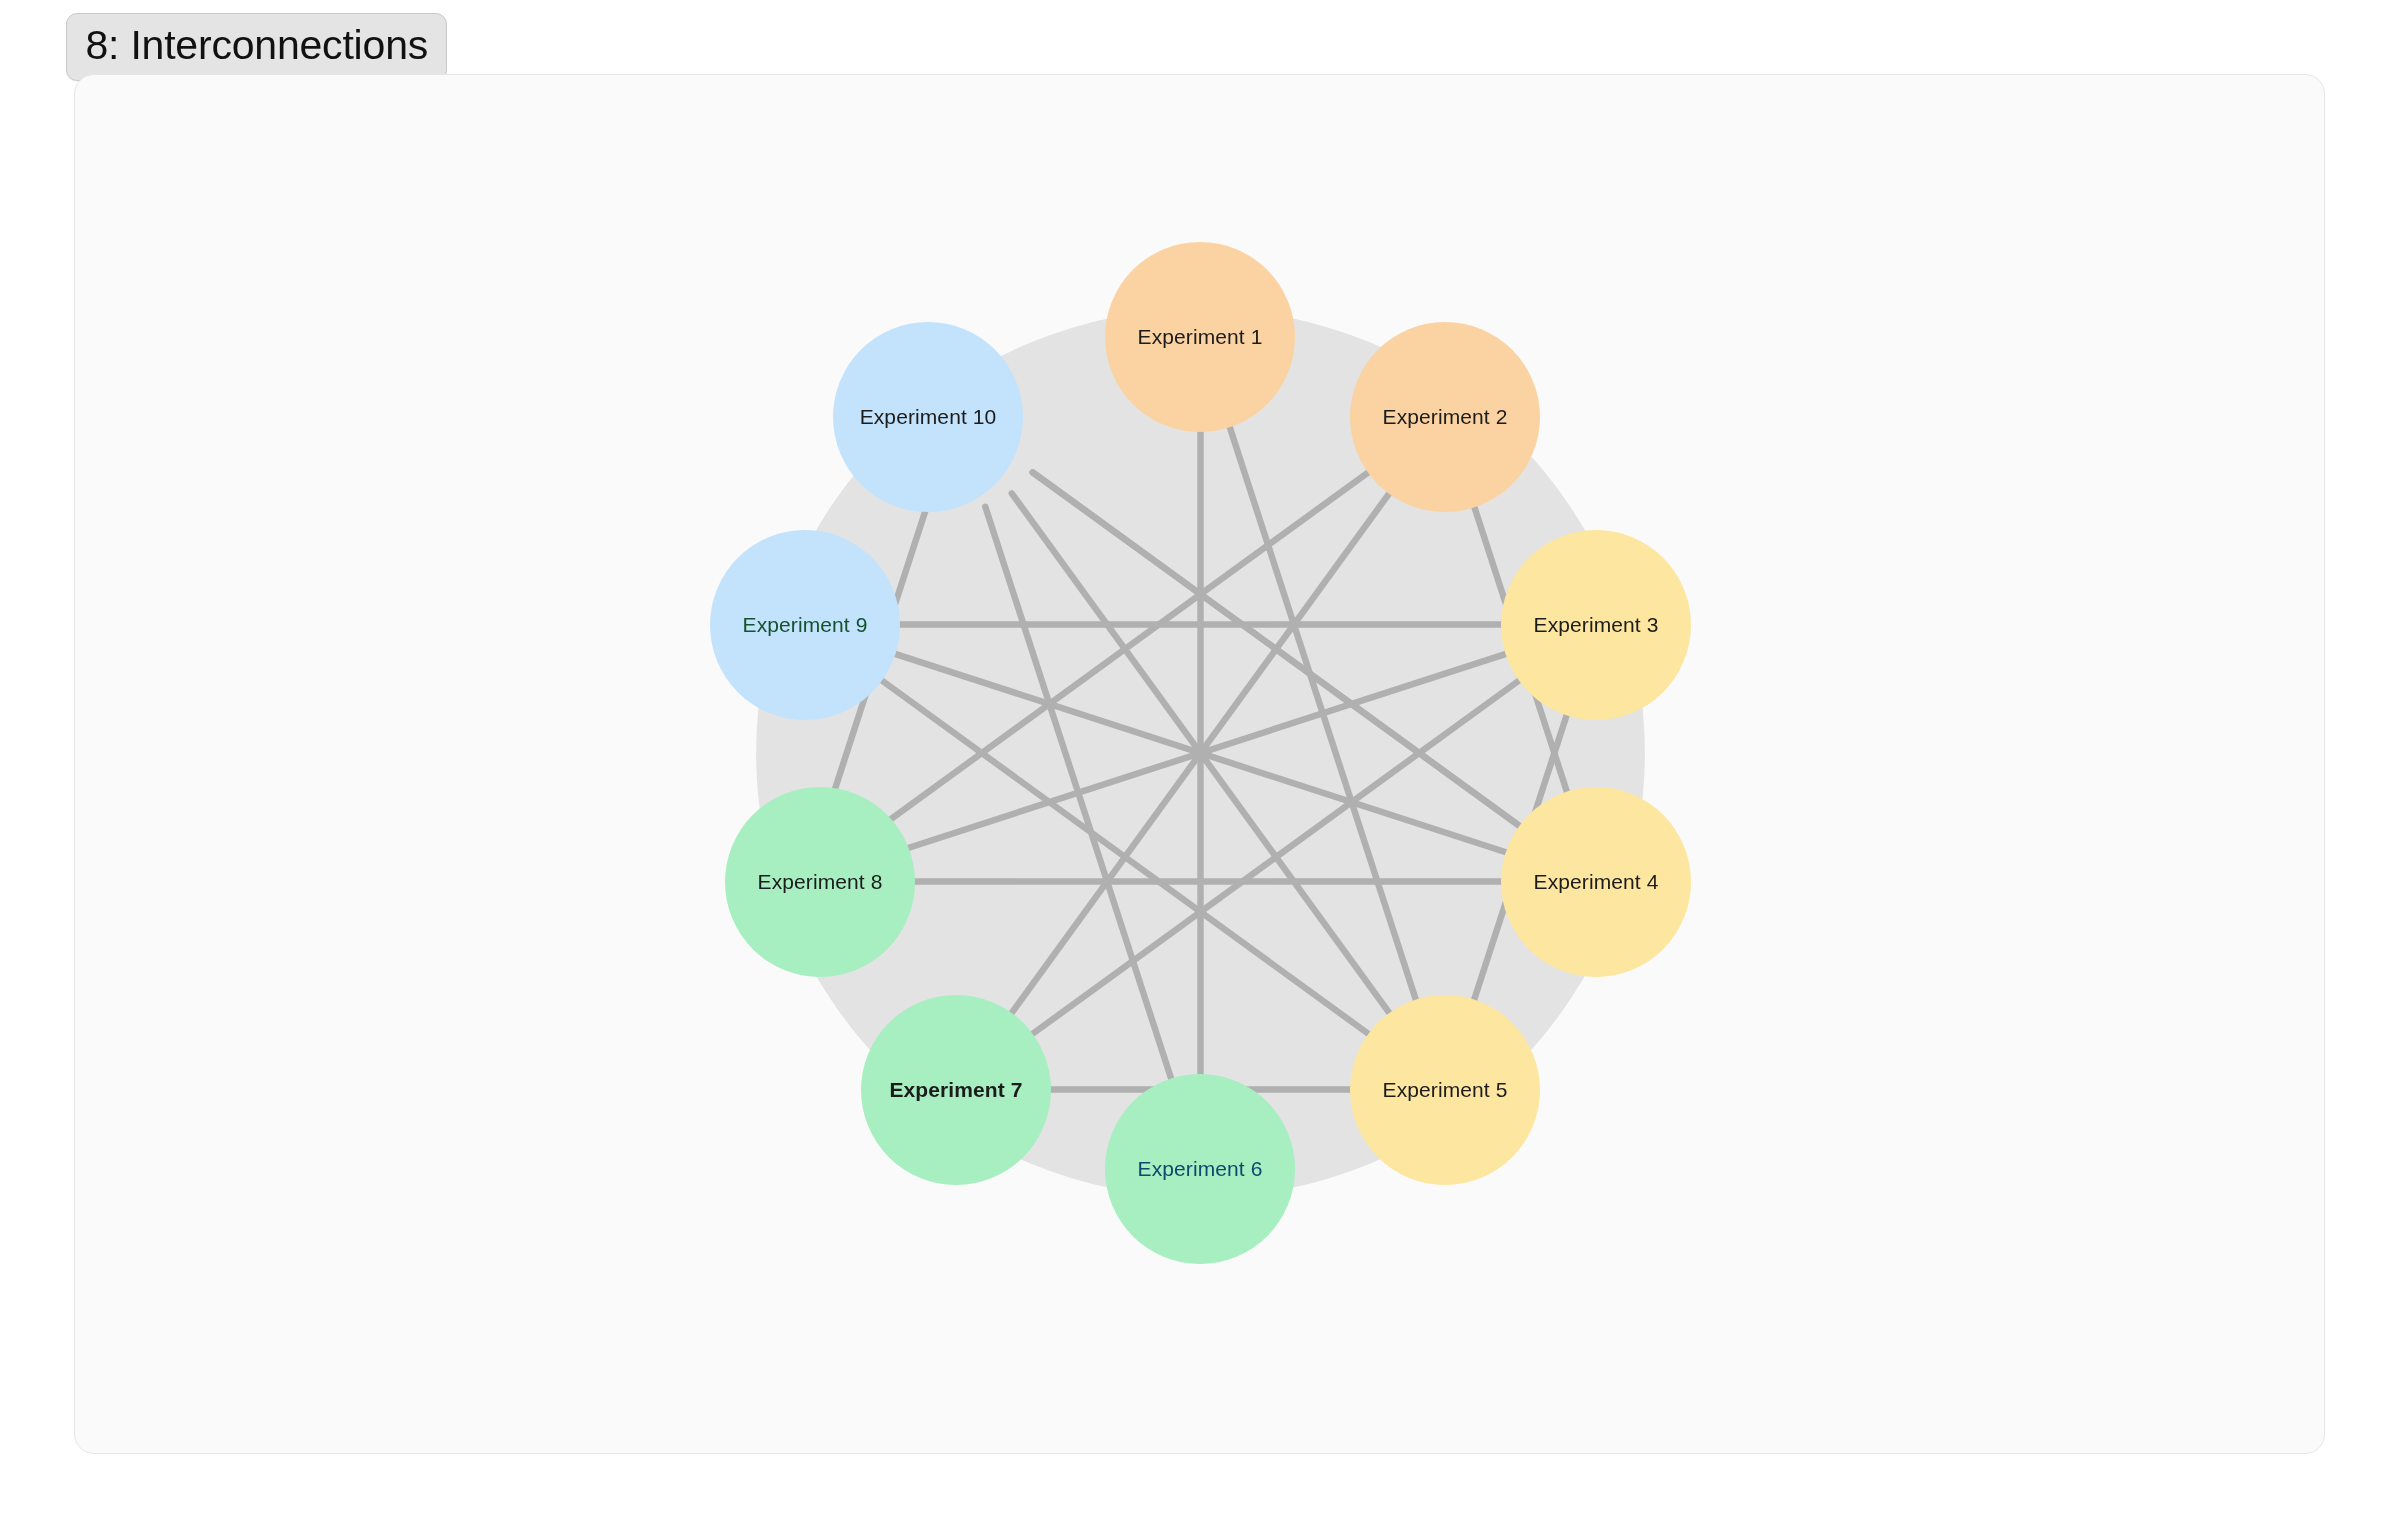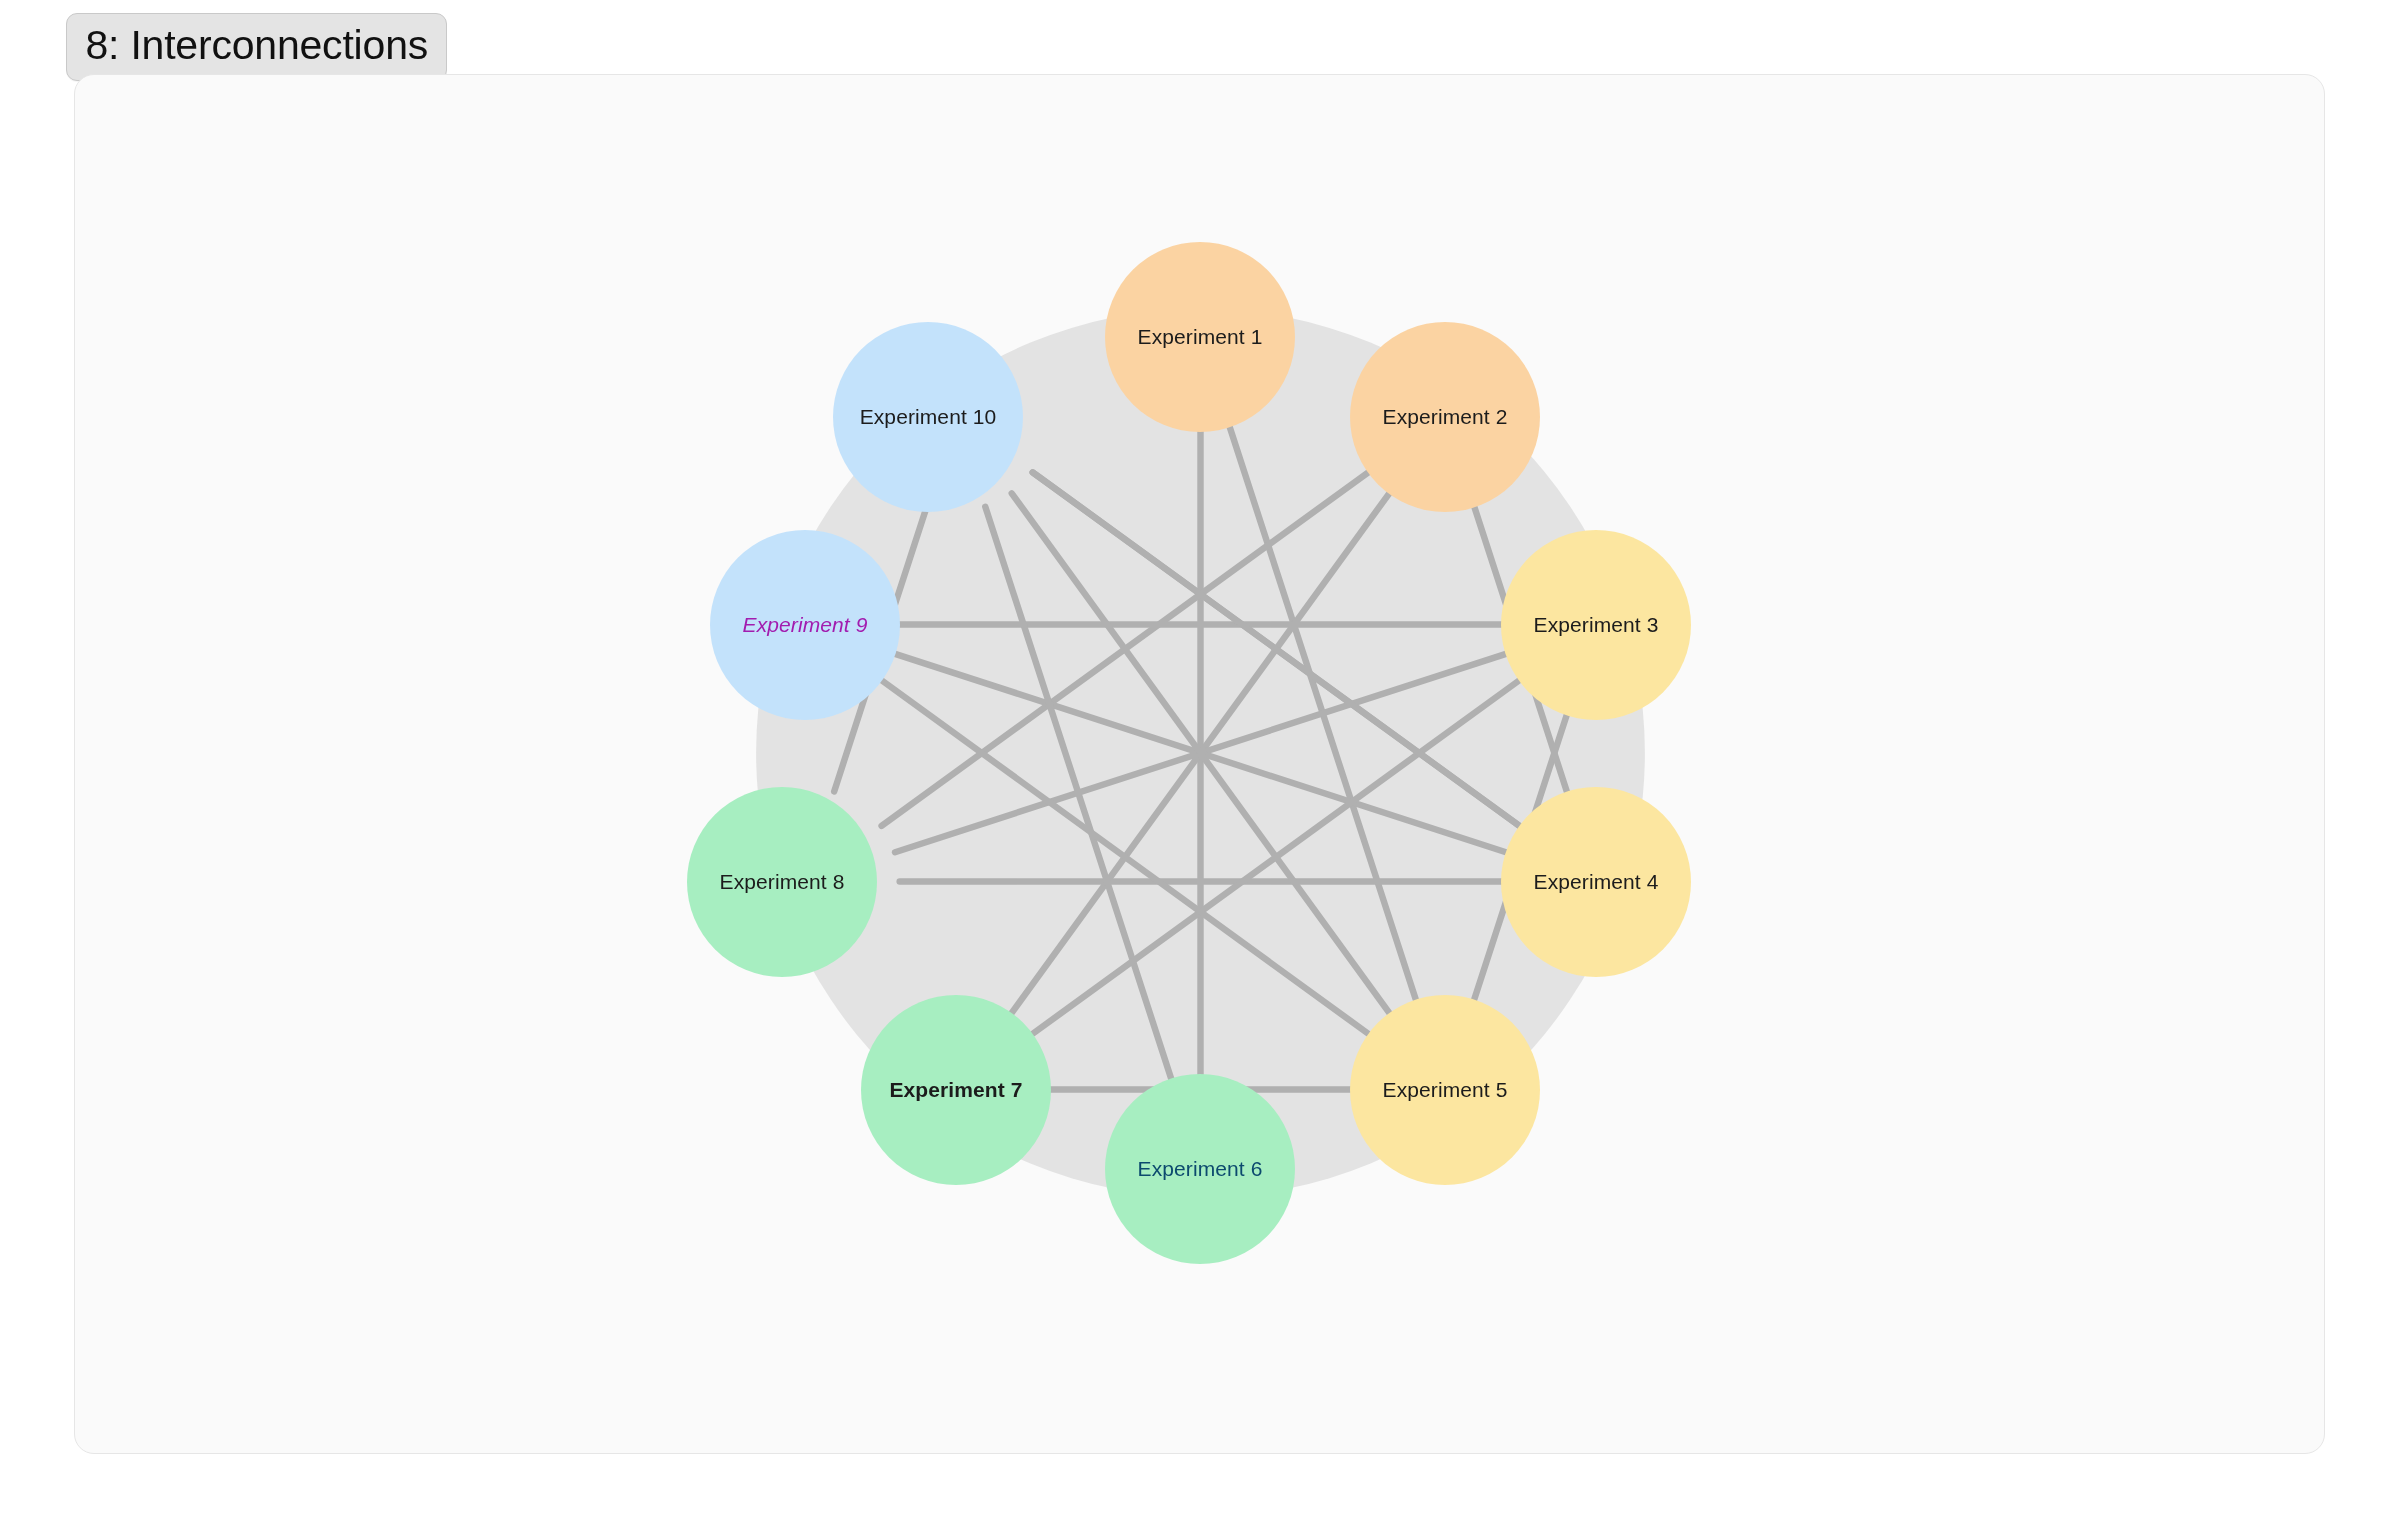--- a/index.html
+++ b/index.html
@@ -132,25 +132,25 @@
           </div>
           <div class="node" style="left: 1275px; top: 920px; width: 190px; height: 190px; background: rgb(252, 230, 160);">
             <span class="node-label" style="color: rgb(28, 28, 28);">Experiment 5</span>
           </div>
           <div class="node" style="left: 1030px; top: 999px; width: 190px; height: 190px; background: rgb(167, 238, 193);">
             <span class="node-label" style="color: #0c4a6e;">Experiment 6</span>
           </div>
           <div class="node" style="left: 786px; top: 920px; width: 190px; height: 190px; background: rgb(167, 238, 193); font-weight: bold;">
             <span class="node-label" style="color: rgb(28, 28, 28);">Experiment 7</span>
           </div>
-          <div class="node" style="left: 612px; top: 712px; width: 190px; height: 190px; background: rgb(167, 238, 193);">
+          <div class="node" style="left: 650px; top: 712px; width: 190px; height: 190px; background: rgb(167, 238, 193);">
             <span class="node-label" style="color: rgb(28, 28, 28);">Experiment 8</span>
           </div>
           <div class="node" style="left: 635px; top: 455px; width: 190px; height: 190px; background: rgb(195, 226, 251);">
-            <span class="node-label" style="color: #a21caf; font-style: italic;">Experiment 9</span>
+            <span class="node-label" style="color: #14532d;">Experiment 9</span>
           </div>
           <div class="node" style="left: 758px; top: 247px; width: 190px; height: 190px; background: rgb(195, 226, 251);">
             <span class="node-label" style="color: rgb(28, 28, 28);">Experiment 10</span>
           </div>
         </div>
     </div>
   </div>
 
 </div>
 

